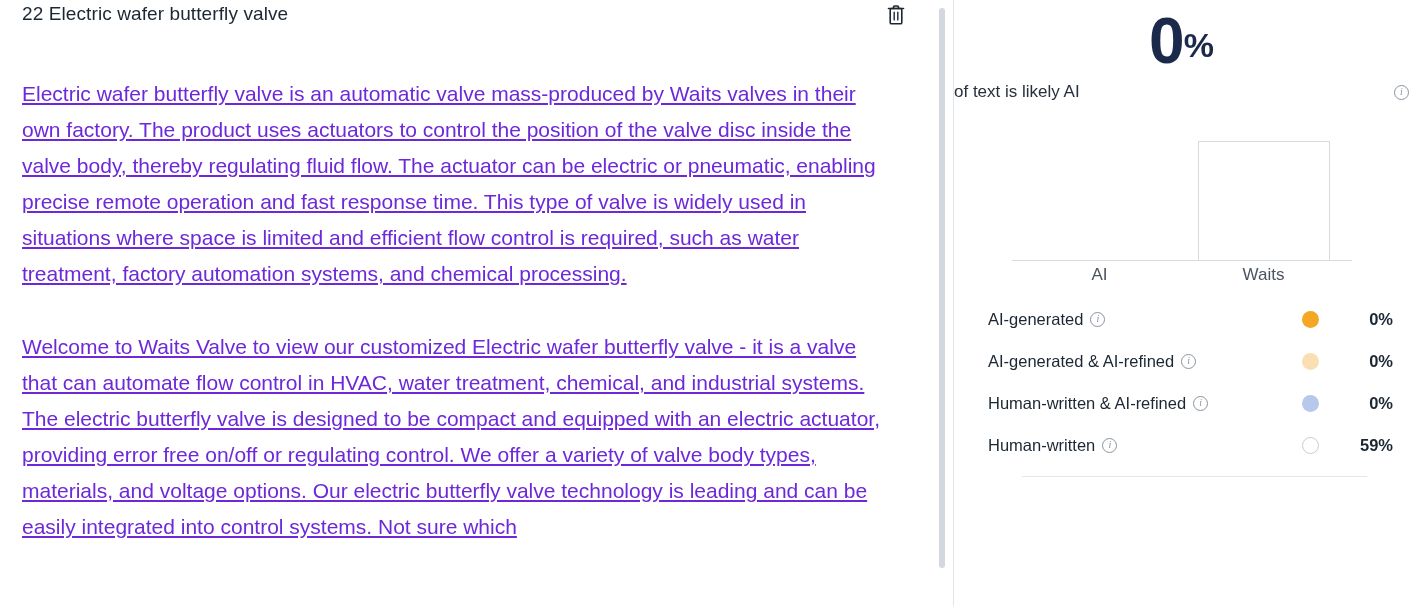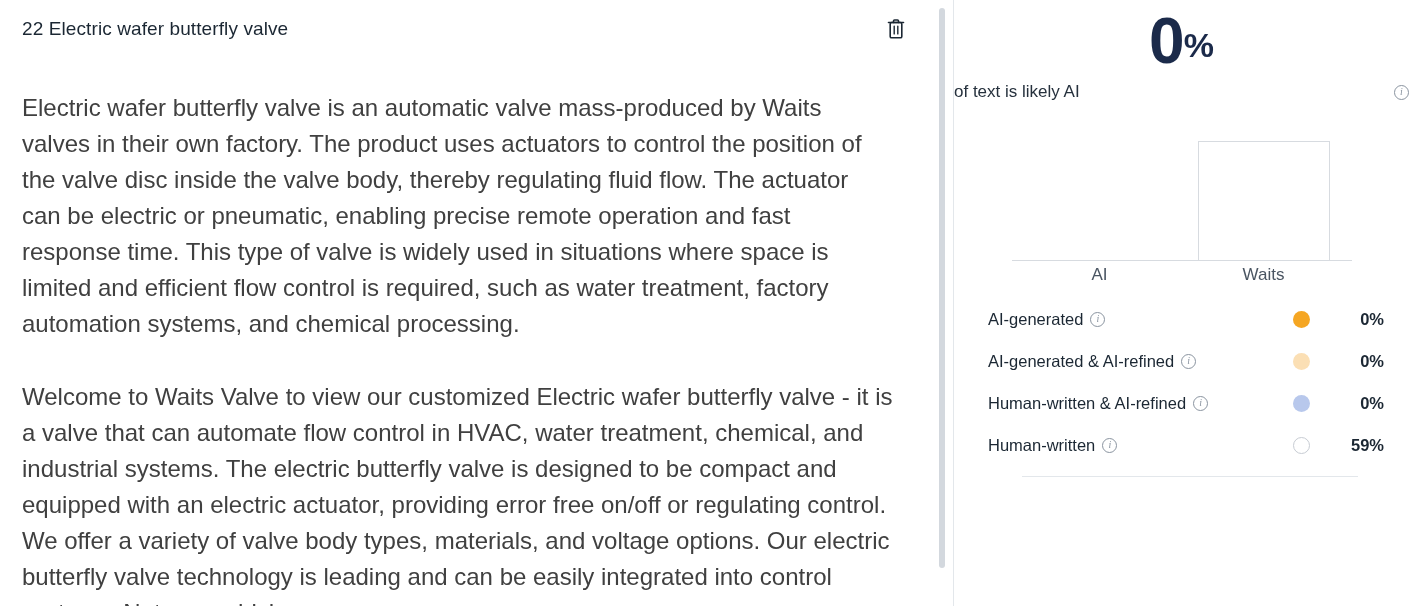--- a/index.html
+++ b/index.html
@@ -23,23 +23,23 @@
   
   .editor-pane {
     position: relative;
     width: 953px;
     height: 606px;
     background: #ffffff;
     overflow: hidden;
   }
   .doc-header {
     display: flex;
-    align-items: flex-end;
+    align-items: center;
     justify-content: space-between;
-    padding: 14px 30px 0 22px;
+    padding: 0 30px 0 22px;
   }
   .doc-title {
     font-size: 19px;
     line-height: 26px;
     color: #1b2733;
     font-weight: 400;
     letter-spacing: 0.1px;
   }
   .trash-btn {
     width: 26px;
@@ -54,24 +54,25 @@
     margin-top: 2px;
     margin-right: 14px;
   }
   .trash-btn svg { display: block; }
 
   .doc-body {
     padding: 0 60px 0 22px;
   }
   .doc-body p {
     margin: 0;
-    font-size: 24px;
+    font-size: 21px;
     line-height: 36px;
-    color: #404040;
+    color: #6d28d9;
     font-weight: 400;
+    text-decoration: underline;
   }
   .doc-body p.first { margin-top: 48px; }
   .doc-body p.second { margin-top: 37px; }
 
   
   .editor-scroll-track {
     position: absolute;
     top: 0;
     right: 8px;
     width: 6px;
@@ -218,21 +219,21 @@
   }
   .chart-label {
     width: 132px;
     text-align: center;
     font-size: 17px;
     color: #4a5562;
   }
 
   
   .legend {
-    margin: 22px 13px 0 0;
+    margin: 22px 4px 0 0;
     padding: 0 12px 0 34px;
   }
   .legend-row {
     display: flex;
     align-items: center;
     height: 42px;
   }
   .legend-label {
     display: flex;
     align-items: center;

